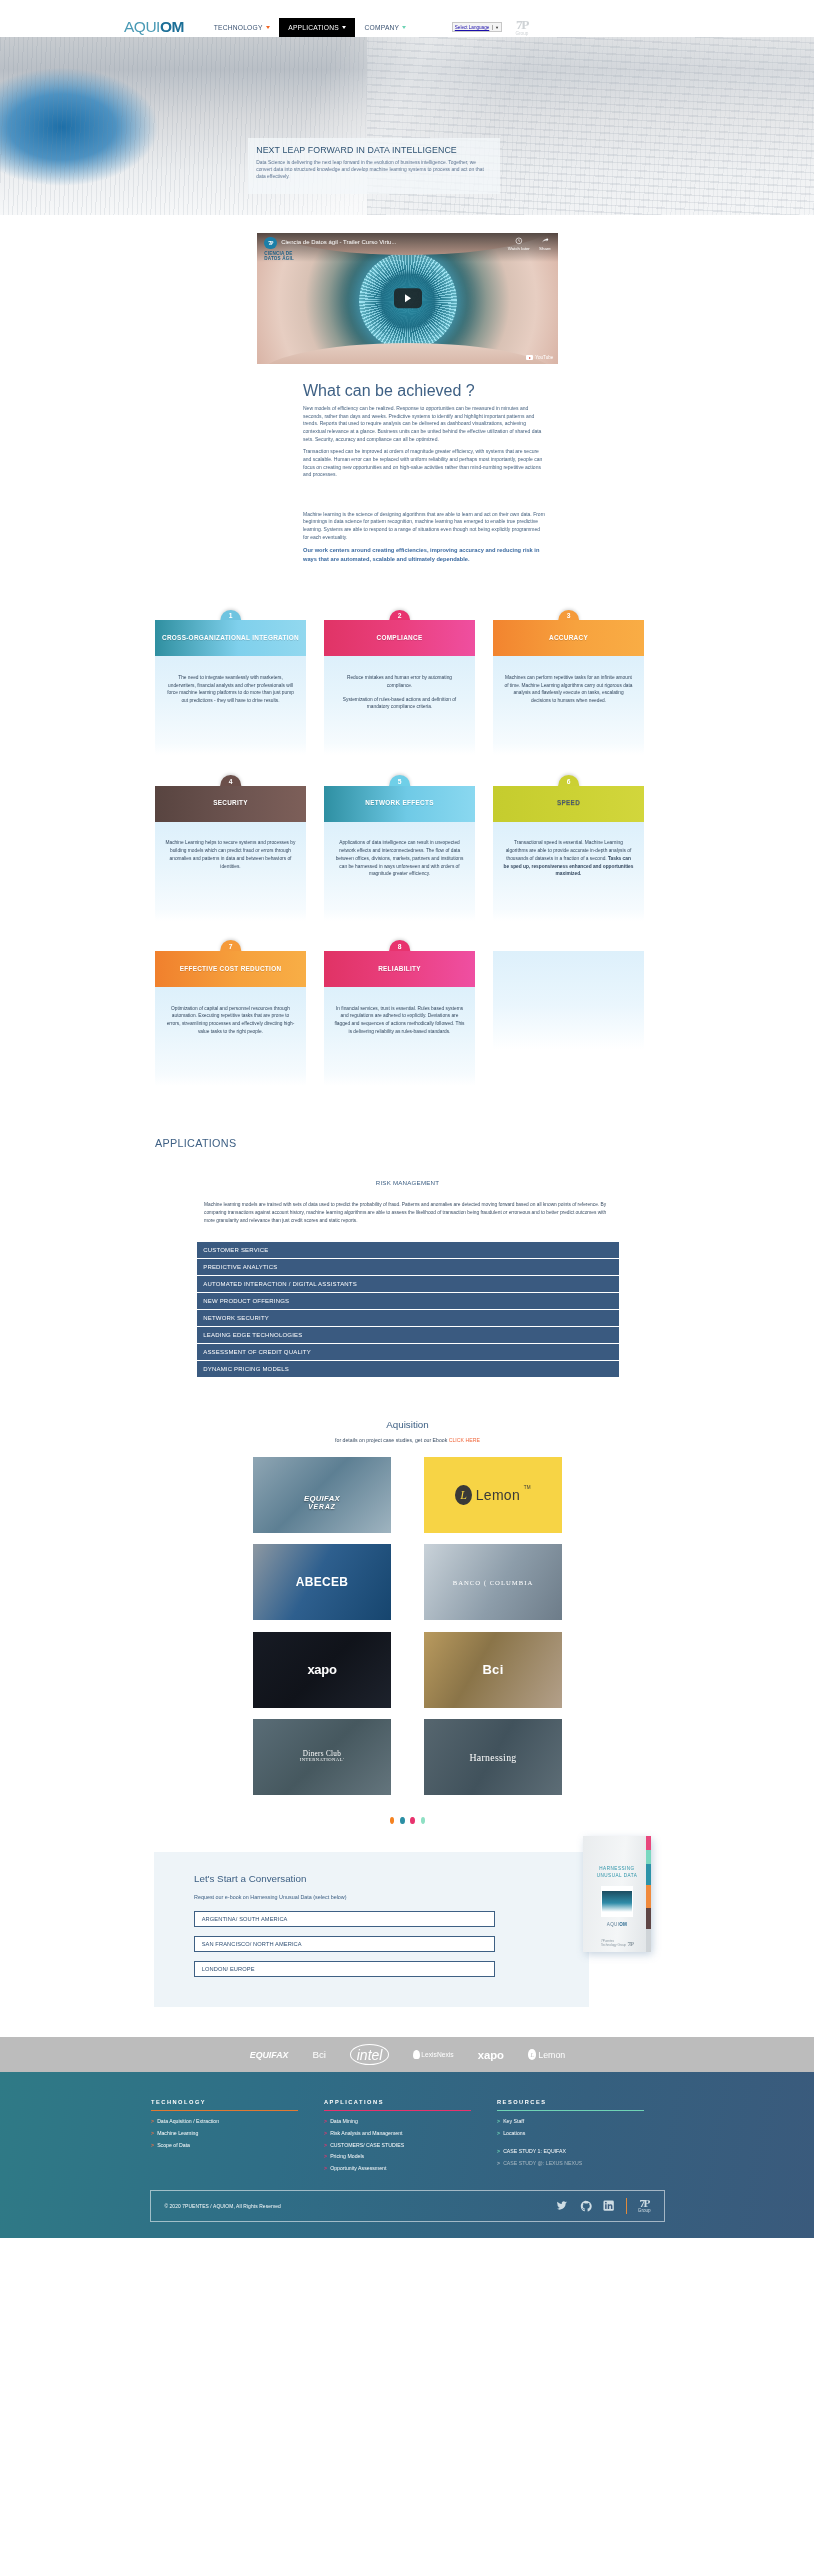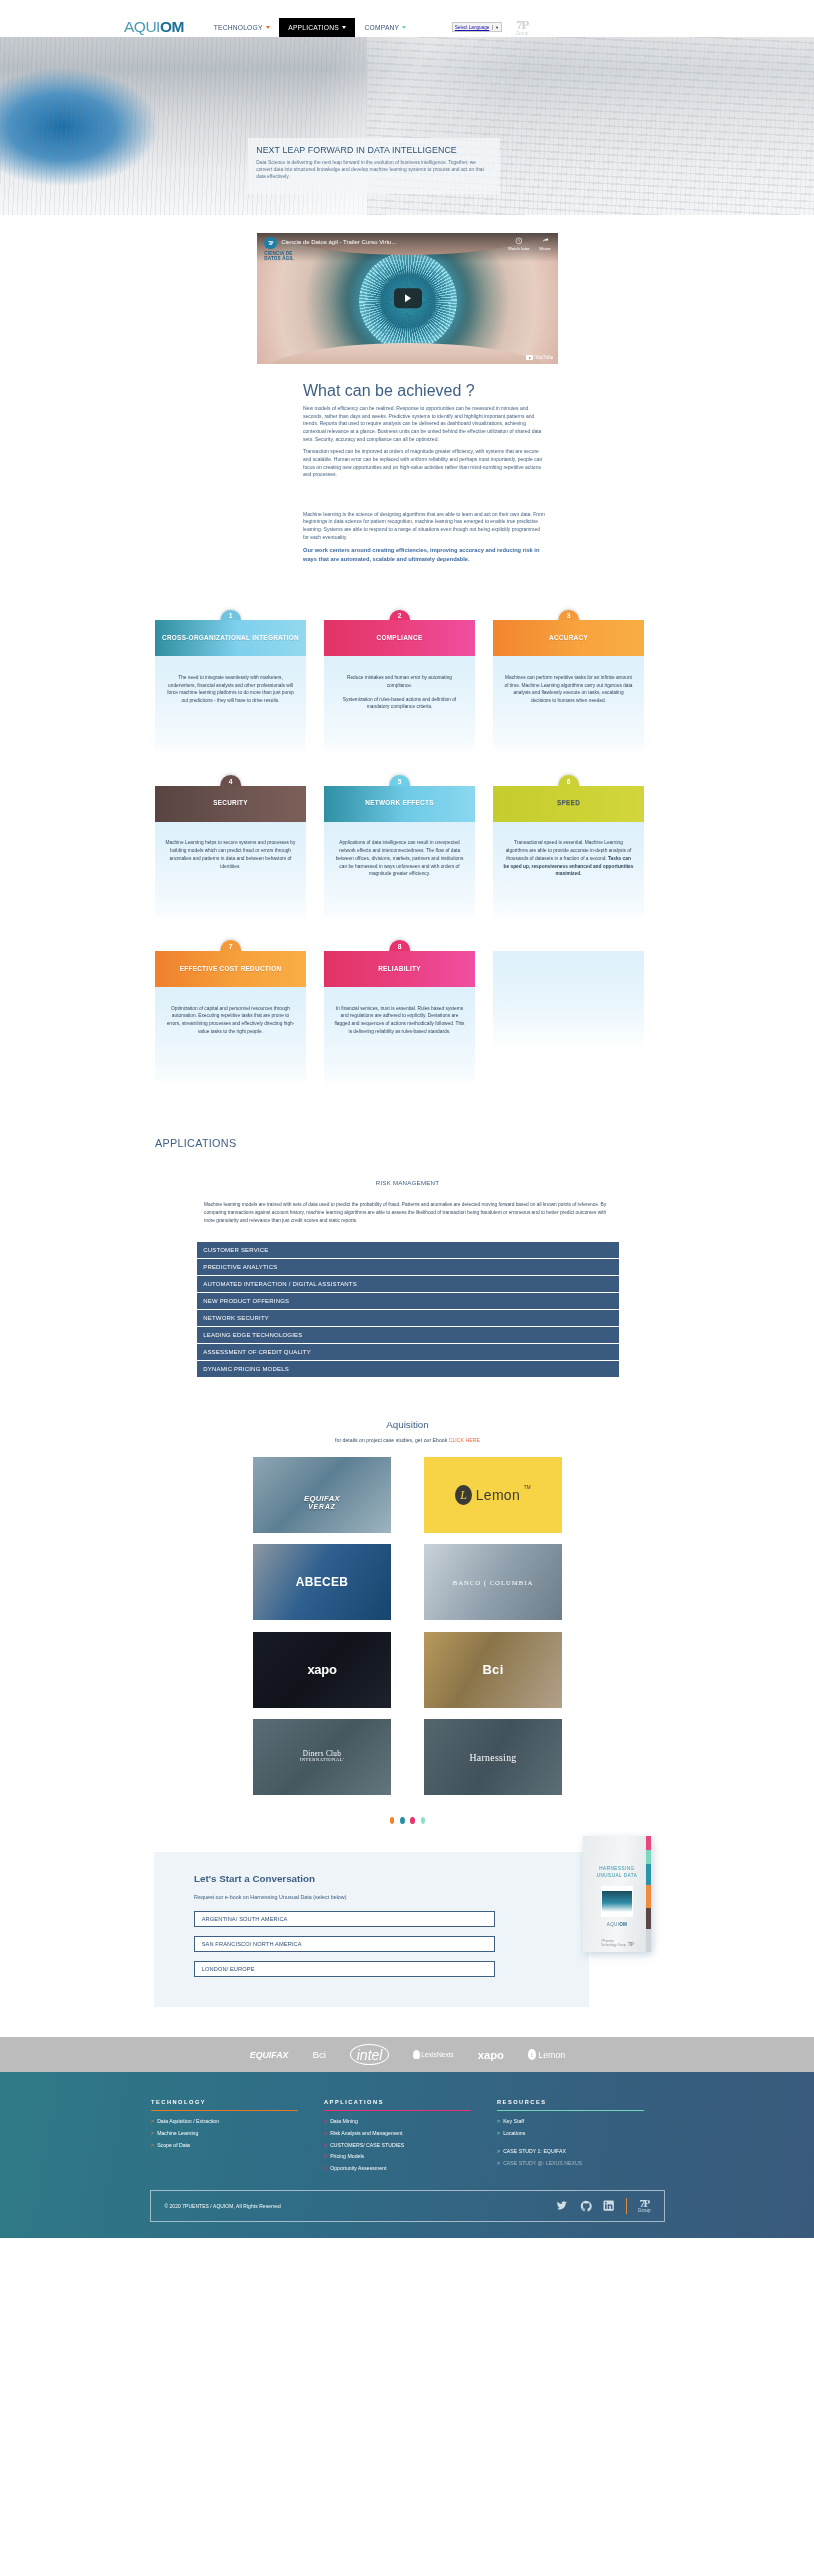--- a/index.html
+++ b/index.html
@@ -182,21 +182,21 @@
   .tile.diners .label { font-size:7.2px; font-family:"Liberation Serif",serif; font-weight:400; line-height:1.05;}
   .tile.diners .label small { display:block; font-size:4.6px; letter-spacing:0.5px;}
   .tile.riesgonet { background:linear-gradient(120deg,#56666f 0%, #41525c 50%, #5d6d76 100%); }
   .tile.riesgonet .label { font-size:9.8px; font-family:"Liberation Serif",serif; font-weight:400;}
   .dots { display:flex; gap:5.7px; justify-content:center; margin-top:21.6px; }
   .dots i { width:4.6px; height:7.2px; border-radius:50%; display:block; }
 
   
   .convo-wrap { width:567px; margin:28px auto 0 auto; position:relative; }
   .convo { background:#eef4f8; width:435px; margin-left:30px; padding:21.6px 0 21.6px 40px; }
-  .convo h2 { font-size:9.8px; font-weight:700; color:#3e6084; margin-bottom:9.3px; }
+  .convo h2 { font-size:9.8px; font-weight:400; color:#3e6084; margin-bottom:9.3px; }
   .convo .note { font-size:5.4px; color:#3e6084; margin-bottom:11.3px; }
   .convo .opt {
     width:301px; height:16px; border:0.5px solid #3e6084; background:#fff;
     display:flex; align-items:center; padding-left:6.7px; font-size:5.7px; color:#2f4f73;
     margin-bottom:8.8px; cursor:pointer; letter-spacing:0.1px;
   }
   .ebook {
     position:absolute; right:40px; top:-15.5px; width:68px; height:116px;
     background:linear-gradient(95deg,#e9ecee 0%, #f4f6f7 55%, #dfe3e6 100%);
     box-shadow:1.5px 3.1px 8.2px rgba(80,120,160,.35); display:flex; flex-direction:column;

